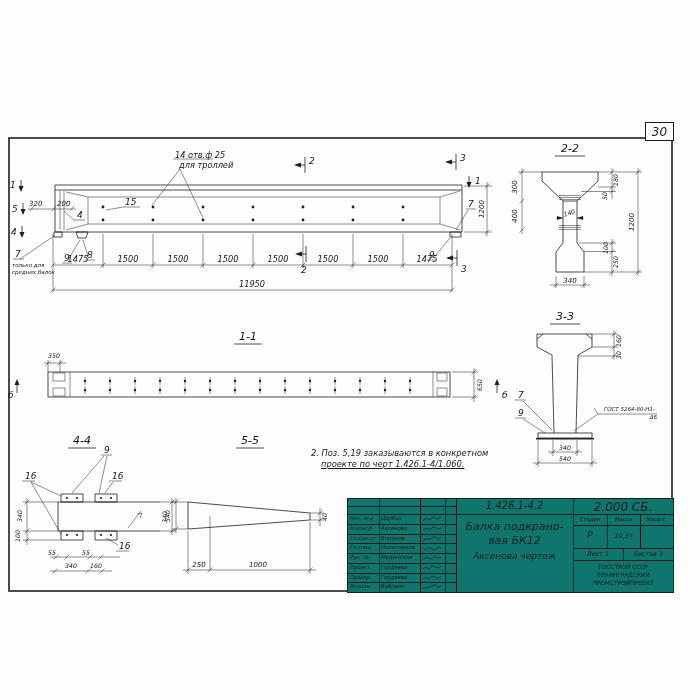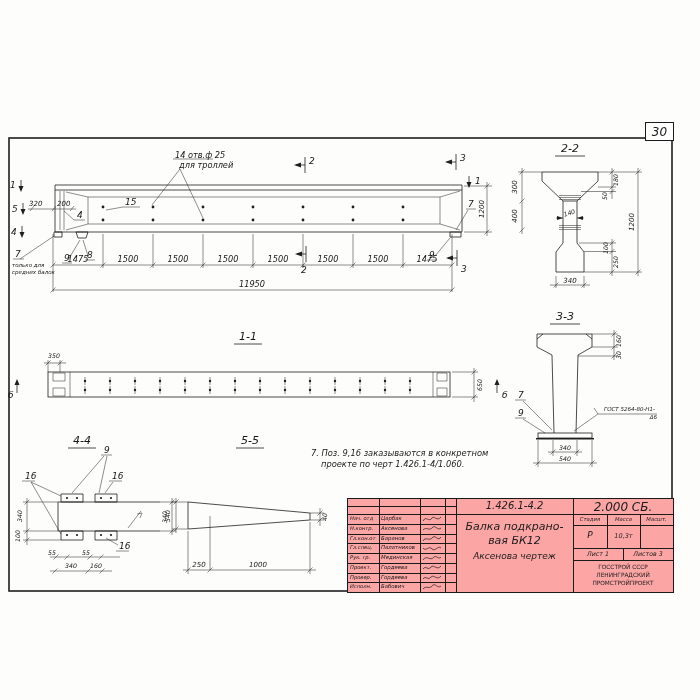--- a/index.html
+++ b/index.html
@@ -11,28 +11,28 @@
   svg .thin{stroke-width:.5;}
   svg .dash{stroke-dasharray:8 2.5 1.5 2.5;stroke-width:.55;}
   svg .hid{stroke-dasharray:3 2;stroke-width:.55;}
   svg .dot{fill:#1f1f1f;stroke:none;}
   svg text{fill:#161616;font-family:"DejaVu Sans",sans-serif;font-style:italic;}
   .t55{font-size:5.5px}.t6{font-size:6.2px}.t7{font-size:7px}.t8{font-size:8.2px}
   .t9{font-size:9px}.t11{font-size:11px}
   
   #notes{position:absolute;left:311px;top:448px;width:210px;font-size:8.3px;
          font-style:italic;line-height:10.5px;white-space:nowrap;}
-  #notes .ind{padding-left:10px;}
+  #notes .ind{padding-left:10px;text-decoration:underline;}
   
   #pagebox{position:absolute;left:645px;top:122px;width:27px;height:17px;
            border:1.3px solid #1b1b1b;font-size:12px;font-style:italic;
            display:flex;align-items:center;justify-content:center;background:#fff;}
   
   #tb{position:absolute;left:347px;top:498px;width:325px;height:93px;
-      border:1.7px solid #1b1b1b;font-style:italic;background:#fca5a5;}
+      border:1.7px solid #1b1b1b;font-style:italic;background:#0f766e;}
   #tb .v{position:absolute;width:0;border-left:.9px solid #1b1b1b;}
   #tb .h{position:absolute;height:0;border-top:.9px solid #1b1b1b;}
   #tb .txt{position:absolute;white-space:nowrap;}
   #tb .ctr{text-align:center;}
   .tb-role{position:absolute;font-size:5.2px;left:2px;top:1px;}
   .tb-name{position:absolute;font-size:5.4px;left:33px;top:1px;}
   .tb-sig{position:absolute;left:74px;top:1px;}
   .tb-row{position:absolute;left:0;width:108px;height:9.75px;}
 </style>
 </head>
@@ -332,21 +332,21 @@
     <text x="327" y="517" class="t6" text-anchor="middle" transform="rotate(-90 327 517)">40</text>
 
     <path class="ln thin" d="M188,531 V574 M310,522 V574 M183,570 H316
          M185.5,572.5 L190.5,567.5 M207.5,572.5 L212.5,567.5 M307.5,572.5 L312.5,567.5"></path>
     <text x="199" y="567" class="t7" text-anchor="middle">250</text>
     <text x="258" y="567" class="t7" text-anchor="middle">1000</text>
   </g>
 </svg>
 
 <div id="notes">
-  <div>7. Поз. 9,16 заказываются в конкретном</div>
+  <div>2. Поз. 5,19 заказываются в конкретном</div>
   <div class="ind">проекте по черт 1.426.1-4/1.060.</div>
 </div>
 
 <div id="pagebox">
   <span>30</span>
 </div>
 
 <div id="tb">
 
   <div class="v" style="left:108px;top:0;height:93px"></div>

